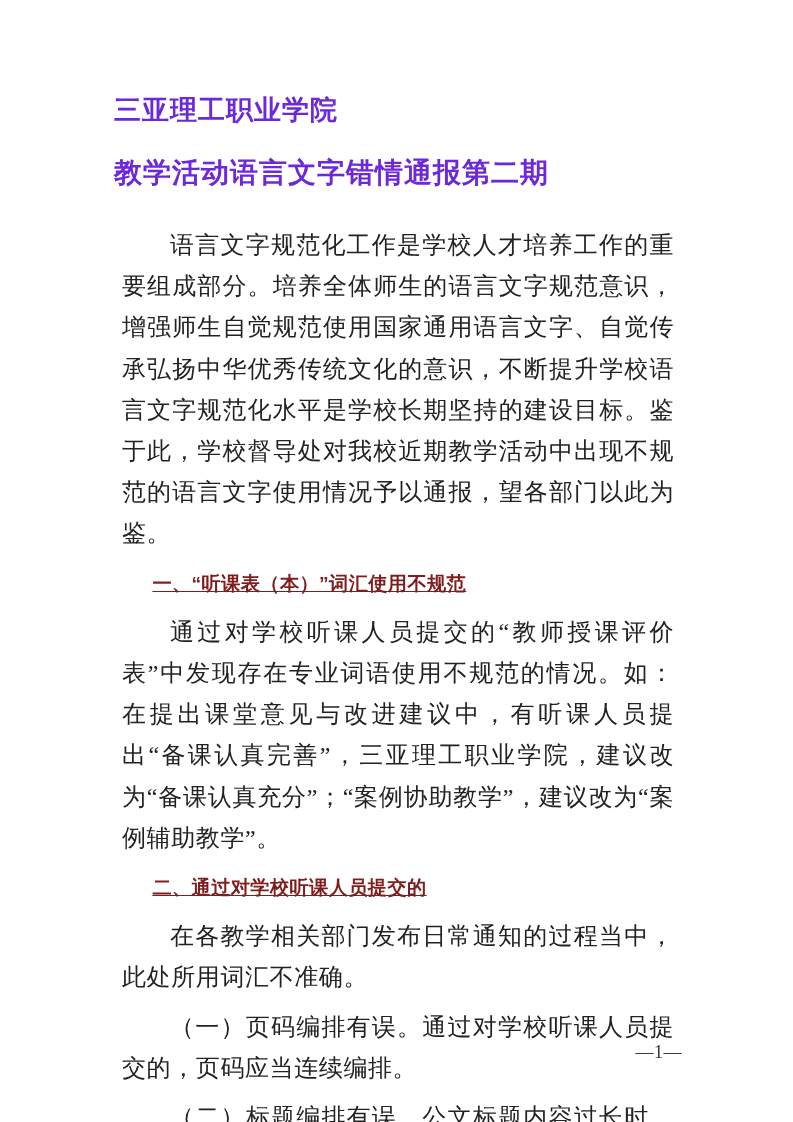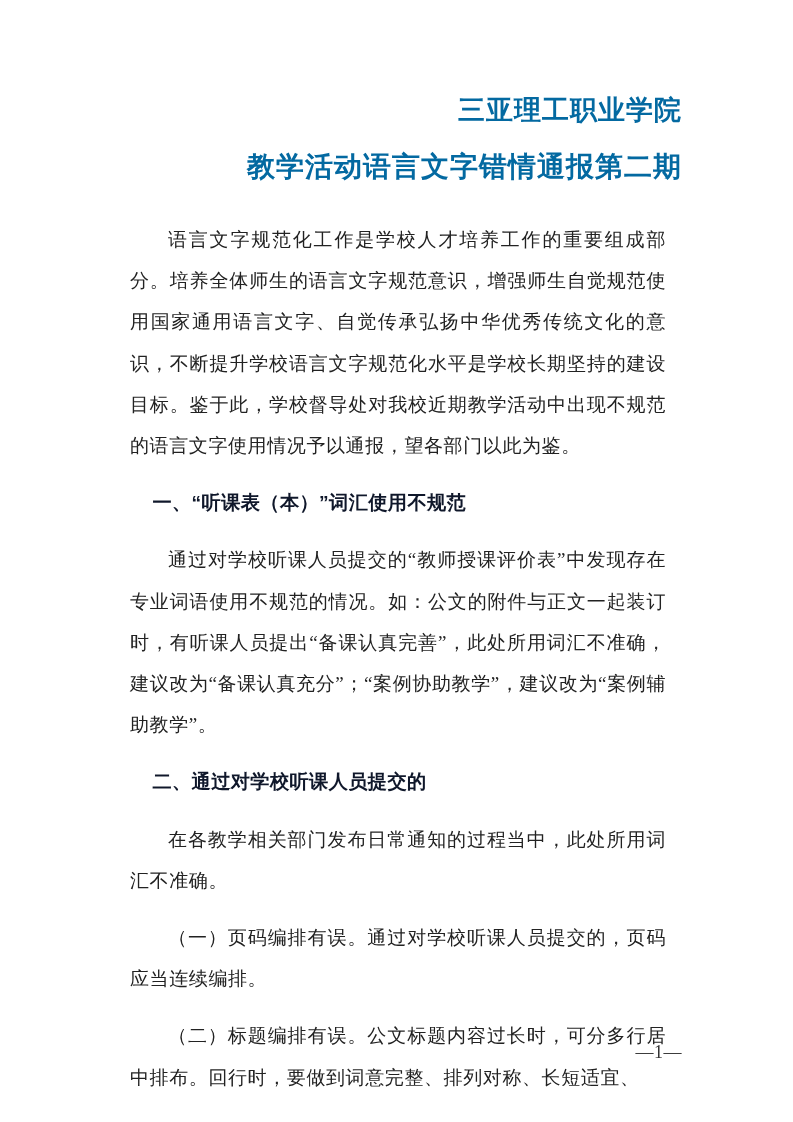--- a/index.html
+++ b/index.html
@@ -27,70 +27,71 @@
 
   .content {
     position: absolute;
     left: 114px;
     top: 88px;
     width: 568px;
   }
 
   
   .doc-title {
-    text-align: right;
+    text-align: left;
     font-weight: bold;
     font-size: 28px;
     line-height: 45px;
     letter-spacing: 1px;
-    color: #0369a1;
+    color: #6d28d9;
     font-family: "Liberation Serif", "DejaVu Serif", serif;
     white-space: nowrap;
   }
   .doc-title .title-line-1 {
     display: block;
     font-size: 27px;
   }
   .doc-title .title-line-2 {
     display: block;
     font-size: 28px;
-    margin-top: 11px;
+    margin-top: 17px;
   }
 
   
   .body-block {
     margin-top: 30px;
   }
 
   p.para {
-    margin: 16px;
-    font-size: 19px;
+    margin: 8px;
+    font-size: 24px;
     line-height: 41.2px;
     text-align: justify;
     text-justify: inter-character;
     text-indent: 2em;
     letter-spacing: 0.6px;
     color: #222222;
     font-family: "Liberation Serif", "DejaVu Serif", serif;
   }
 
   p.para.last-of-section {
     text-align: justify;
   }
 
   h2.section-heading {
     margin: 0;
     font-size: 19.2px;
     line-height: 41.2px;
     font-weight: bold;
     text-indent: 2em;
     letter-spacing: 0.4px;
-    color: #0f172a;
+    color: #7f1d1d;
     font-family: "Liberation Sans", "DejaVu Sans", sans-serif;
     text-align: left;
+    text-decoration: underline;
   }
 
   
   .page-footer {
     position: absolute;
     left: 114px;
     top: 1040px;
     width: 568px;
     text-align: right;
     font-size: 18px;
@@ -111,21 +112,21 @@
       <span class="title-line-1">三亚理工职业学院</span>
       <span class="title-line-2">教学活动语言文字错情通报第二期</span>
     </div>
 
     <div class="body-block">
 
       <p class="para">语言文字规范化工作是学校人才培养工作的重要组成部分。培养全体师生的语言文字规范意识，增强师生自觉规范使用国家通用语言文字、自觉传承弘扬中华优秀传统文化的意识，不断提升学校语言文字规范化水平是学校长期坚持的建设目标。鉴于此，学校督导处对我校近期教学活动中出现不规范的语言文字使用情况予以通报，望各部门以此为鉴。</p>
 
       <h2 class="section-heading">一、“听课表（本）”词汇使用不规范</h2>
 
-      <p class="para last-of-section">通过对学校听课人员提交的“教师授课评价表”中发现存在专业词语使用不规范的情况。如：公文的附件与正文一起装订时，有听课人员提出“备课认真完善”，此处所用词汇不准确，建议改为“备课认真充分”；“案例协助教学”，建议改为“案例辅助教学”。</p>
+      <p class="para last-of-section">通过对学校听课人员提交的“教师授课评价表”中发现存在专业词语使用不规范的情况。如：在提出课堂意见与改进建议中，有听课人员提出“备课认真完善”，三亚理工职业学院，建议改为“备课认真充分”；“案例协助教学”，建议改为“案例辅助教学”。</p>
 
       <h2 class="section-heading">二、通过对学校听课人员提交的</h2>
 
       <p class="para last-of-section">在各教学相关部门发布日常通知的过程当中，此处所用词汇不准确。</p>
 
       <p class="para">（一）页码编排有误。通过对学校听课人员提交的，页码应当连续编排。</p>
 
       <p class="para">（二）标题编排有误。公文标题内容过长时，可分多行居中排布。回行时，要做到词意完整、排列对称、长短适宜、</p>
 
     </div>

